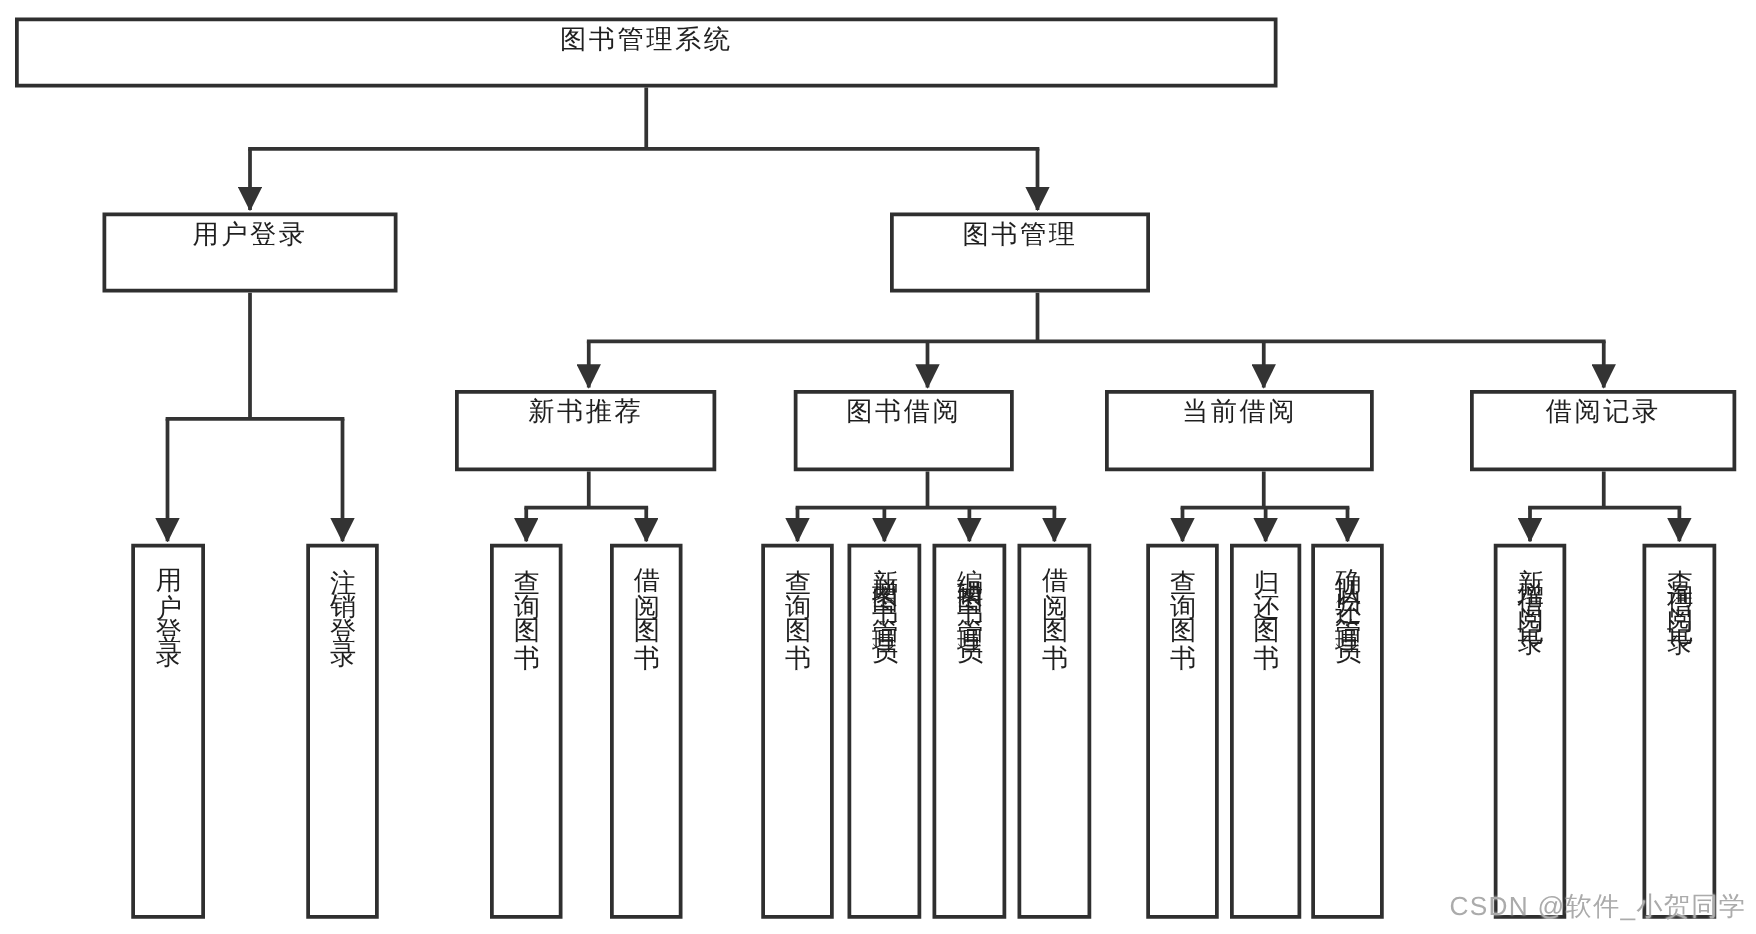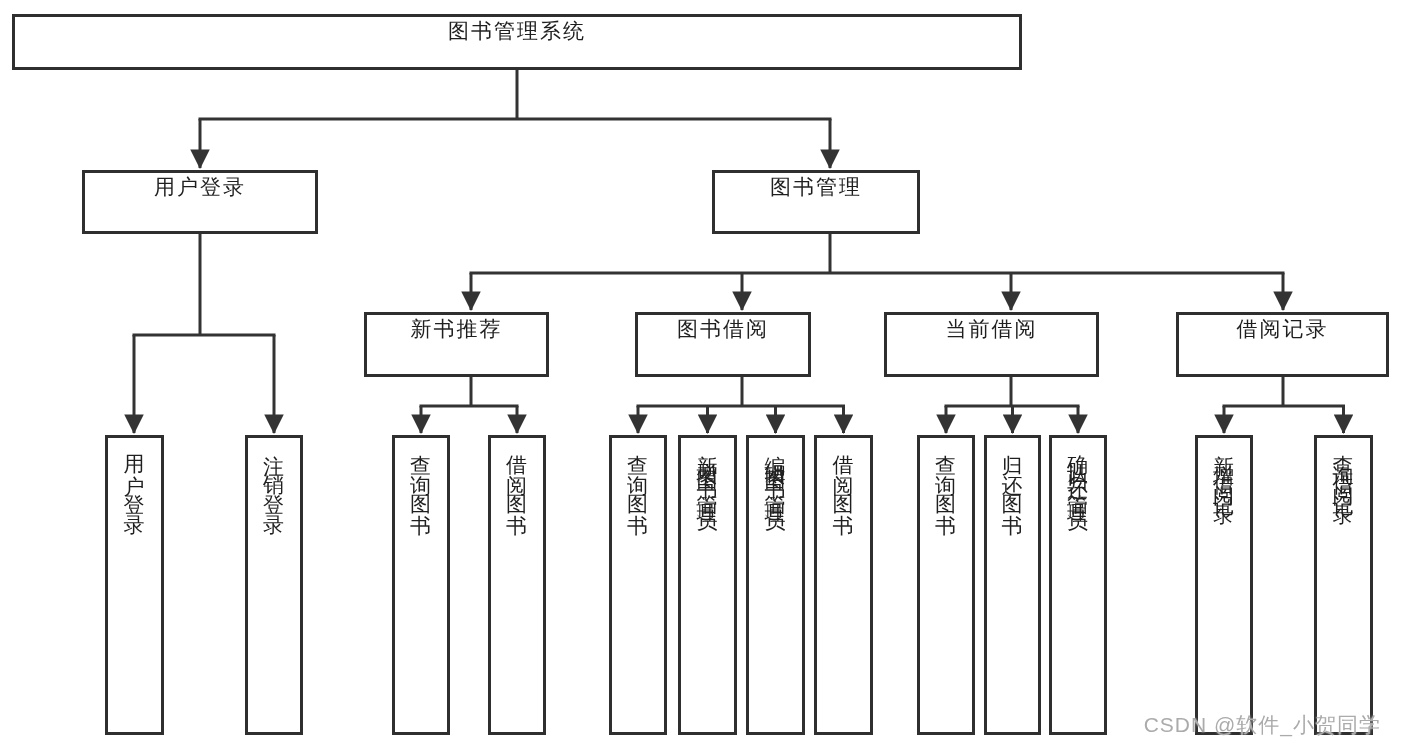--- a/index.html
+++ b/index.html
@@ -38,21 +38,21 @@
     font-size:21px;
     line-height:1;
     color:var(--text);
     white-space:nowrap;
   }
   .sp4 span{letter-spacing:20px;}
   .sp6 span{letter-spacing:10px;}
   .sp9 span{letter-spacing:8px;font-size:21px;}
   .watermark{
     position:absolute;
-    right:24px;top:711px;
+    right:8px;top:711px;
     font-size:21px;
     color:var(--wm);
     letter-spacing:1px;
     z-index:3;
     text-shadow:0 0 2px #ffffff;
     white-space:nowrap;
   }
 </style>
 </head>
 <body>
@@ -118,21 +118,21 @@
     <span>图书管理系统</span>
   </div>
 
   <div class="box hbox" style="left:82px;top:170px;width:236px;height:64px">
     <span>用户登录</span>
   </div>
   <div class="box hbox" style="left:712px;top:170px;width:208px;height:64px">
     <span>图书管理</span>
   </div>
 
-  <div class="box hbox" style="left:364px;top:312px;width:185px;height:65px">
+  <div class="box hbox" style="left:364px;top:312px;width:209px;height:65px">
     <span>新书推荐</span>
   </div>
   <div class="box hbox" style="left:635px;top:312px;width:176px;height:65px">
     <span>图书借阅</span>
   </div>
   <div class="box hbox" style="left:884px;top:312px;width:215px;height:65px">
     <span>当前借阅</span>
   </div>
   <div class="box hbox" style="left:1176px;top:312px;width:213px;height:65px">
     <span>借阅记录</span>

